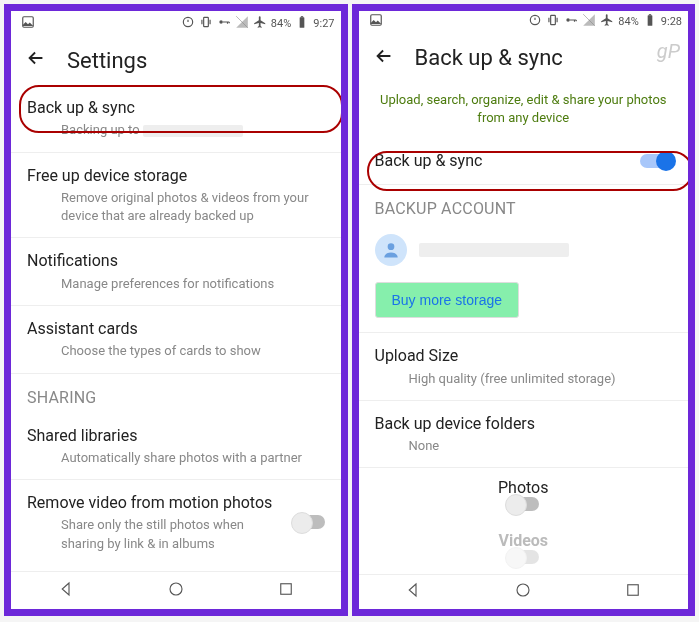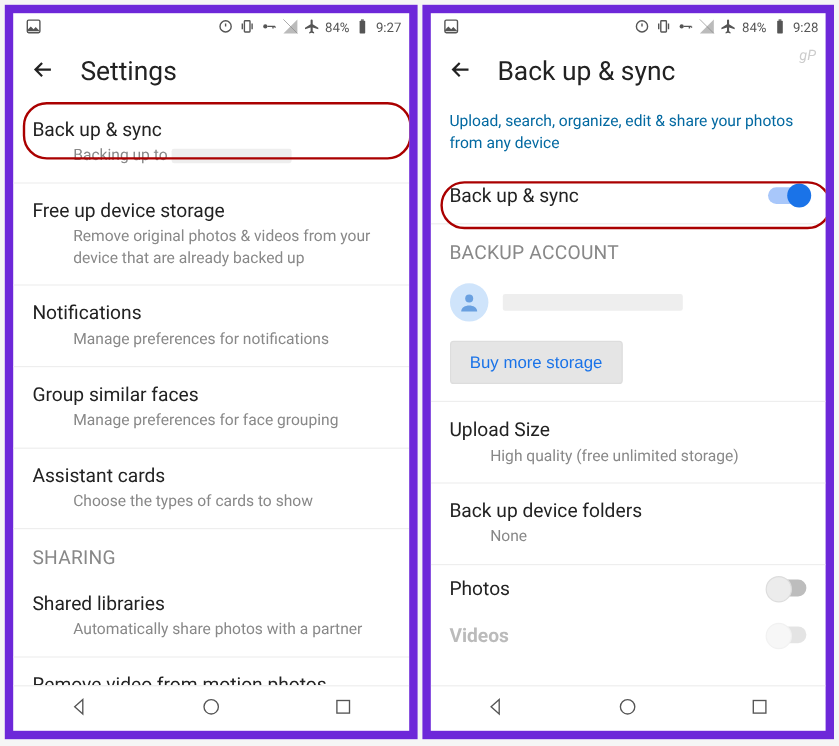--- a/index.html
+++ b/index.html
@@ -13,39 +13,39 @@
     .back-arrow { width: 22px; height: 22px; }
     .items { flex: 1; overflow: hidden; }
     .item { padding: 12px 16px; border-bottom: 1px solid #eee; }
     .item.noborder { border-bottom: none; }
     .item .primary { font-size: 16px; color: #222; line-height: 1.4; }
     .item .secondary { font-size: 13px; color: #888; line-height: 1.4; margin-top: 2px; margin-left: 34px; }
     .section-header { padding: 14px 16px 6px; font-size: 16px; color: #888; letter-spacing: 0.2px; }
     .highlight { border: 2px solid #a00; border-radius: 20px; position: absolute; pointer-events: none; }
     .highlight.h1 { left: 8px; top: 74px; width: 324px; height: 48px; }
     .highlight.h2 { left: 8px; top: 140px; width: 326px; height: 40px; }
-    .desc { padding: 8px 16px 10px; font-size: 13px; color: #0369a1; line-height: 1.4; }
+    .desc { padding: 8px 16px 10px; font-size: 13px; color: #4d7c0f; line-height: 1.4; text-align: center; }
     .toggle-row { display: flex; align-items: center; justify-content: space-between; padding: 14px 16px 14px; border-bottom: 1px solid #eee; }
     .toggle-row .label { font-size: 16px; color: #222; }
     .switch { width: 32px; height: 14px; background: #a8c7fa; border-radius: 10px; position: relative; }
     .switch.on::after { content: ''; position: absolute; right: -4px; top: -3px; width: 20px; height: 20px; background: #1a73e8; border-radius: 50%; }
     .switch.off { background: #bdbdbd; }
     .switch.off::after { content: ''; position: absolute; left: -2px; top: -3px; width: 20px; height: 20px; background: #ececec; border-radius: 50%; border: 1px solid #ddd; }
     .switch.disabled { opacity: 0.4; }
     .account-row { display: flex; align-items: center; gap: 12px; padding: 10px 16px 8px; }
     .avatar { width: 32px; height: 32px; border-radius: 50%; background: #cfe4fb; display: flex; align-items: center; justify-content: center; }
     .avatar svg { width: 20px; height: 20px; }
     .account-blur { background: #eee; width: 150px; height: 14px; border-radius: 2px; }
-    .buy-btn { margin: 8px 16px 14px; padding: 9px 16px; border: 1px solid #ddd; background: #e5e5e5; font-size: 14px; color: #1a73e8; font-weight: 500; border-radius: 3px; display: inline-block; }
-    .photos-row { display: flex; align-items: center; justify-content: space-between; padding: 10px 16px; }
+    .buy-btn { margin: 8px 16px 14px; padding: 9px 16px; border: 1px solid #ddd; background: #86efac; font-size: 14px; color: #1a73e8; font-weight: 500; border-radius: 3px; display: inline-block; }
+    .photos-row { display: flex; align-items: center; justify-content: space-between; padding: 10px 16px; flex-direction: column; }
     .photos-row .label { font-size: 16px; color: #222; }
     .photos-row.disabled .label { color: #bbb; font-weight: bold; }
     .navbar { height: 38px; border-top: 1px solid #eee; display: flex; align-items: center; justify-content: space-around; }
     .navbar svg { width: 18px; height: 18px; }
-    .watermark { position: absolute; right: 8px; top: 28px; font-size: 12px; color: #ccc; font-style: italic; }
+    .watermark { position: absolute; right: 8px; top: 28px; font-size: 20px; color: #ccc; font-style: italic; }
     .blur { display:inline-block; background:#eee; width:100px; height:12px; vertical-align:middle; border-radius:2px; }
   </style>
 </head>
 <body>
 
 <div class="phone">
   <div class="statusbar">
     <span class="left"><svg viewBox="0 0 24 24" fill="#555">
           <rect x="3" y="3" width="18" height="18" rx="2" fill="none" stroke="#555" stroke-width="2"></rect>
           <path d="M3 17l5-5 4 4 3-3 6 6H3z"></path>
@@ -89,24 +89,20 @@
     </div>
     <div class="item">
       <div class="primary">Free up device storage</div>
       <div class="secondary">Remove original photos &amp; videos from your device that are already backed up</div>
     </div>
     <div class="item">
       <div class="primary">Notifications</div>
       <div class="secondary">Manage preferences for notifications</div>
     </div>
     <div class="item">
-      <div class="primary">Group similar faces</div>
-      <div class="secondary">Manage preferences for face grouping</div>
-    </div>
-    <div class="item">
       <div class="primary">Assistant cards</div>
       <div class="secondary">Choose the types of cards to show</div>
     </div>
     <div class="section-header">SHARING</div>
     <div class="item">
       <div class="primary">Shared libraries</div>
       <div class="secondary">Automatically share photos with a partner</div>
     </div>
     <div class="item noborder" style="display:flex;align-items:center;justify-content:space-between;gap:10px;">
       <div style="flex:1">

